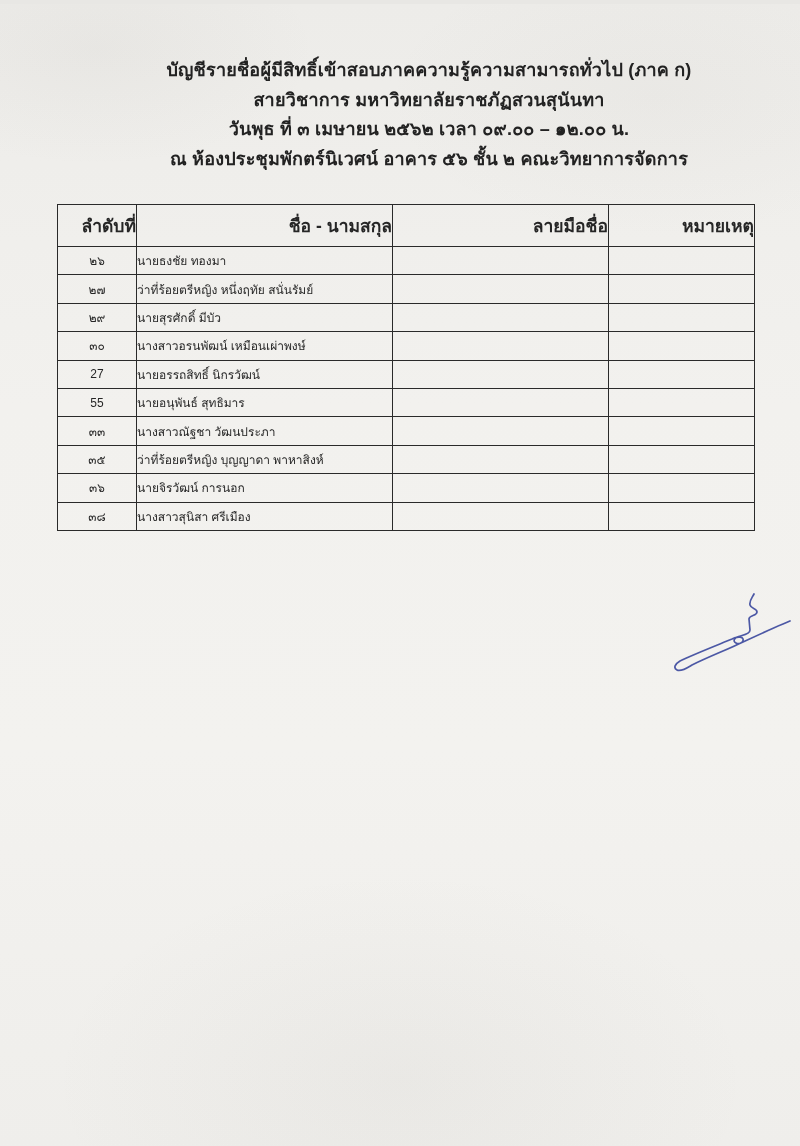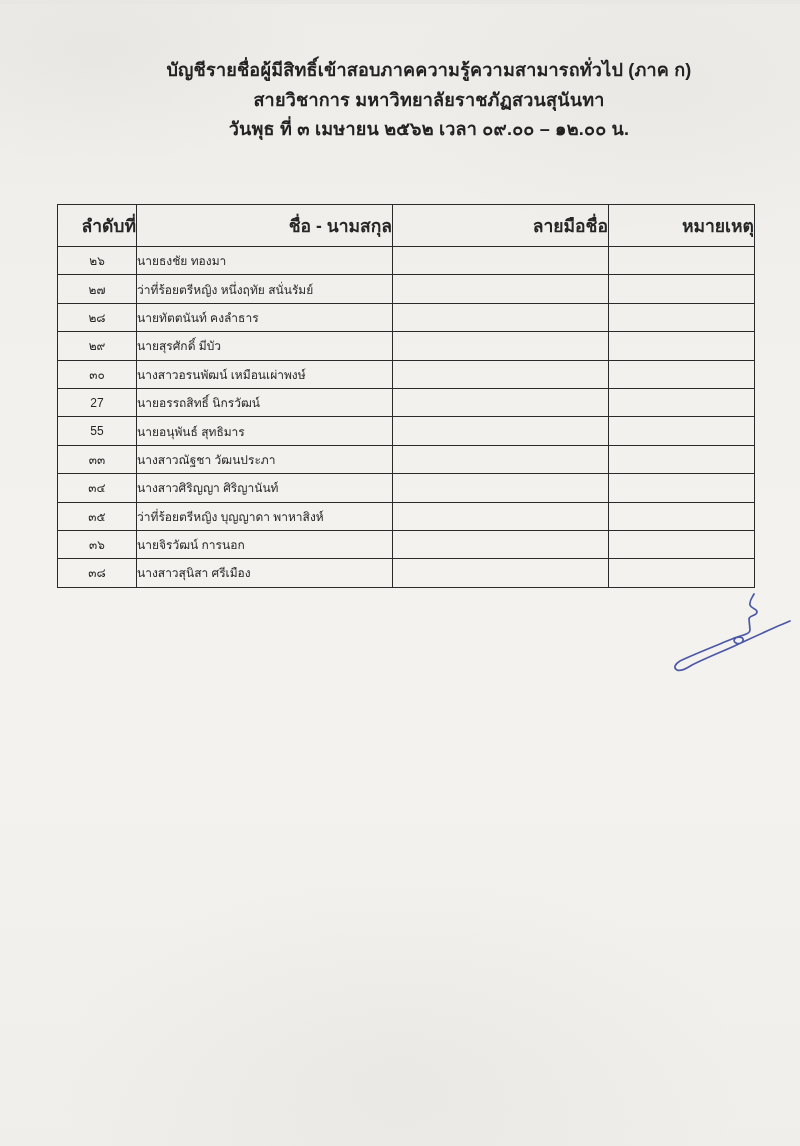--- a/index.html
+++ b/index.html
@@ -91,20 +91,21 @@
 </style>
 </head>
 <body>
 
 <div class="page">
 
   <div class="title-block">
     <div class="title-line">บัญชีรายชื่อผู้มีสิทธิ์เข้าสอบภาคความรู้ความสามารถทั่วไป (ภาค ก)</div>
     <div class="title-line">สายวิชาการ มหาวิทยาลัยราชภัฏสวนสุนันทา</div>
     <div class="title-line">วันพุธ ที่ ๓ เมษายน ๒๕๖๒ เวลา ๐๙.๐๐ – ๑๒.๐๐ น.</div>
+    <div class="title-line">ณ ห้องประชุมพักตร์นิเวศน์ อาคาร ๕๖ ชั้น ๒ คณะวิทยาการจัดการ</div>
   </div>
 
   <table class="roster">
     <colgroup>
       <col style="width:79px">
       <col style="width:256px">
       <col style="width:216px">
       <col style="width:146px">
     </colgroup>
     <thead>
@@ -122,26 +123,20 @@
           <td class="c-sig"></td>
           <td class="c-rem"></td>
         </tr>
         <tr>
           <td class="c-no">๒๗</td>
           <td class="c-name">ว่าที่ร้อยตรีหญิง หนึ่งฤทัย สนั่นรัมย์</td>
           <td class="c-sig"></td>
           <td class="c-rem"></td>
         </tr>
         <tr>
-          <td class="c-no">๒๘</td>
-          <td class="c-name">นายทัตตนันท์ คงลำธาร</td>
-          <td class="c-sig"></td>
-          <td class="c-rem"></td>
-        </tr>
-        <tr>
           <td class="c-no">๒๙</td>
           <td class="c-name">นายสุรศักดิ์ มีบัว</td>
           <td class="c-sig"></td>
           <td class="c-rem"></td>
         </tr>
         <tr>
           <td class="c-no">๓๐</td>
           <td class="c-name">นางสาวอรนพัฒน์ เหมือนเผ่าพงษ์</td>
           <td class="c-sig"></td>
           <td class="c-rem"></td>
@@ -154,26 +149,20 @@
         </tr>
         <tr>
           <td class="c-no">55</td>
           <td class="c-name">นายอนุพันธ์ สุทธิมาร</td>
           <td class="c-sig"></td>
           <td class="c-rem"></td>
         </tr>
         <tr>
           <td class="c-no">๓๓</td>
           <td class="c-name">นางสาวณัฐชา วัฒนประภา</td>
-          <td class="c-sig"></td>
-          <td class="c-rem"></td>
-        </tr>
-        <tr>
-          <td class="c-no">๓๔</td>
-          <td class="c-name">นางสาวศิริญญา ศิริญานันท์</td>
           <td class="c-sig"></td>
           <td class="c-rem"></td>
         </tr>
         <tr>
           <td class="c-no">๓๕</td>
           <td class="c-name">ว่าที่ร้อยตรีหญิง บุญญาดา พาหาสิงห์</td>
           <td class="c-sig"></td>
           <td class="c-rem"></td>
         </tr>
         <tr>

